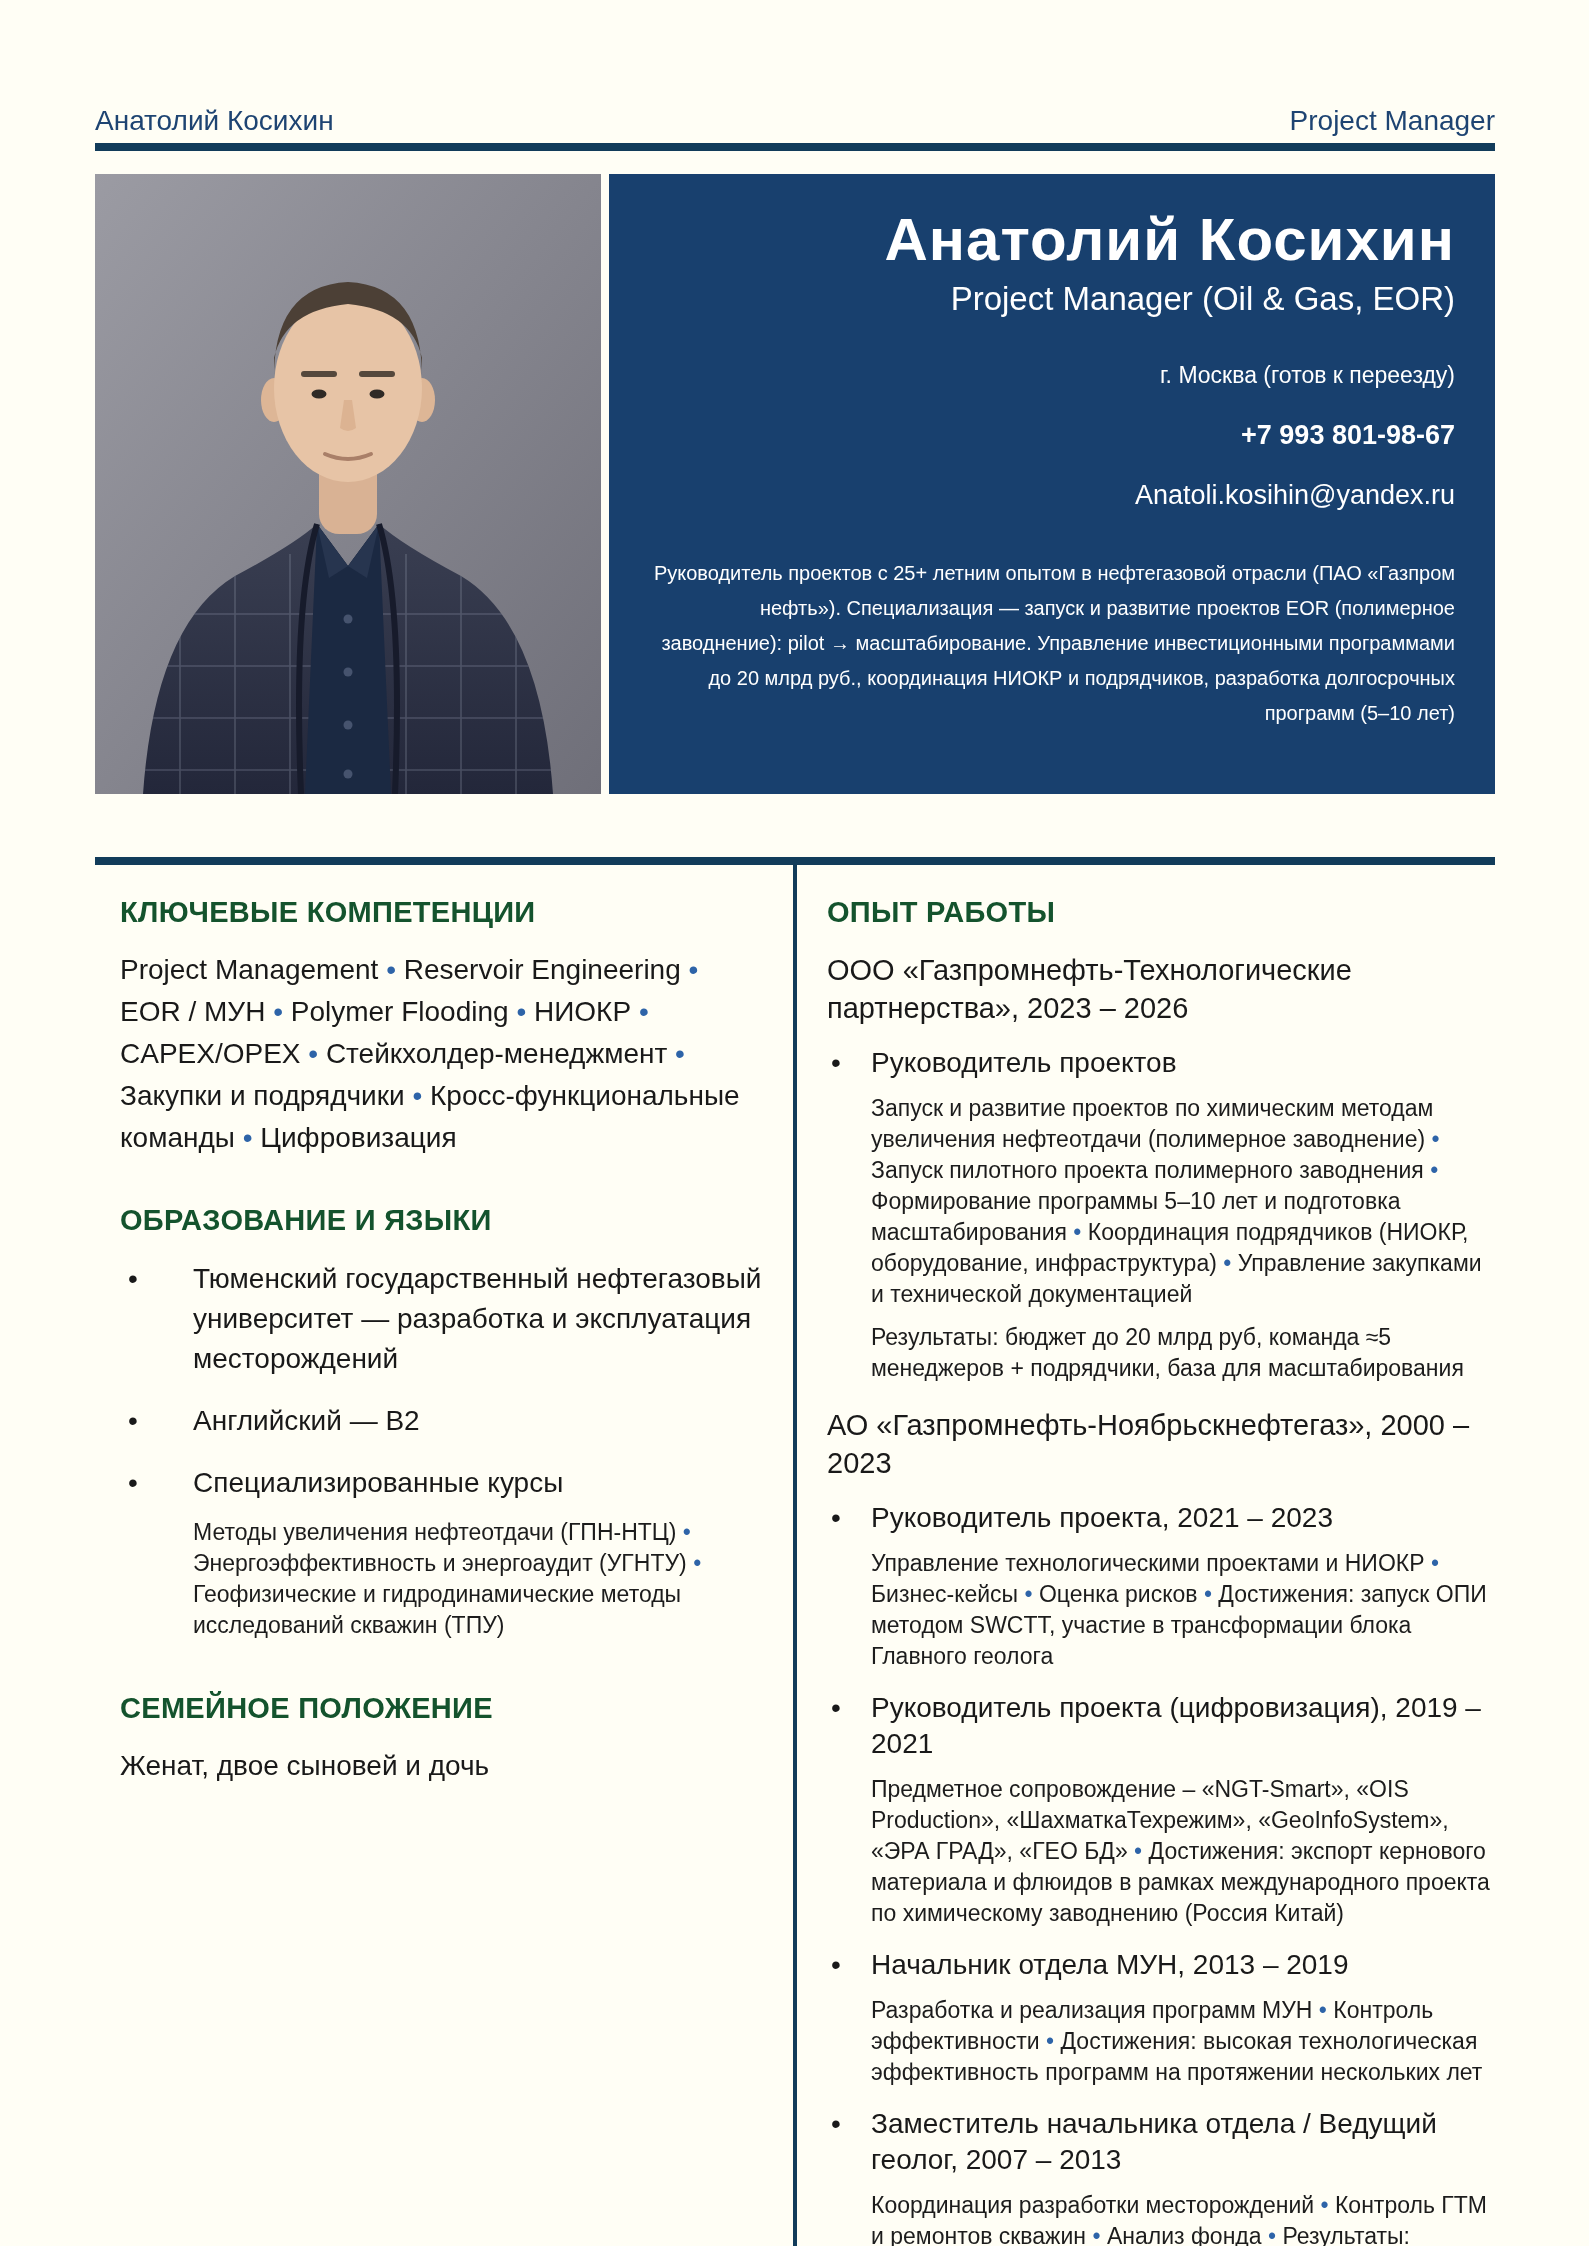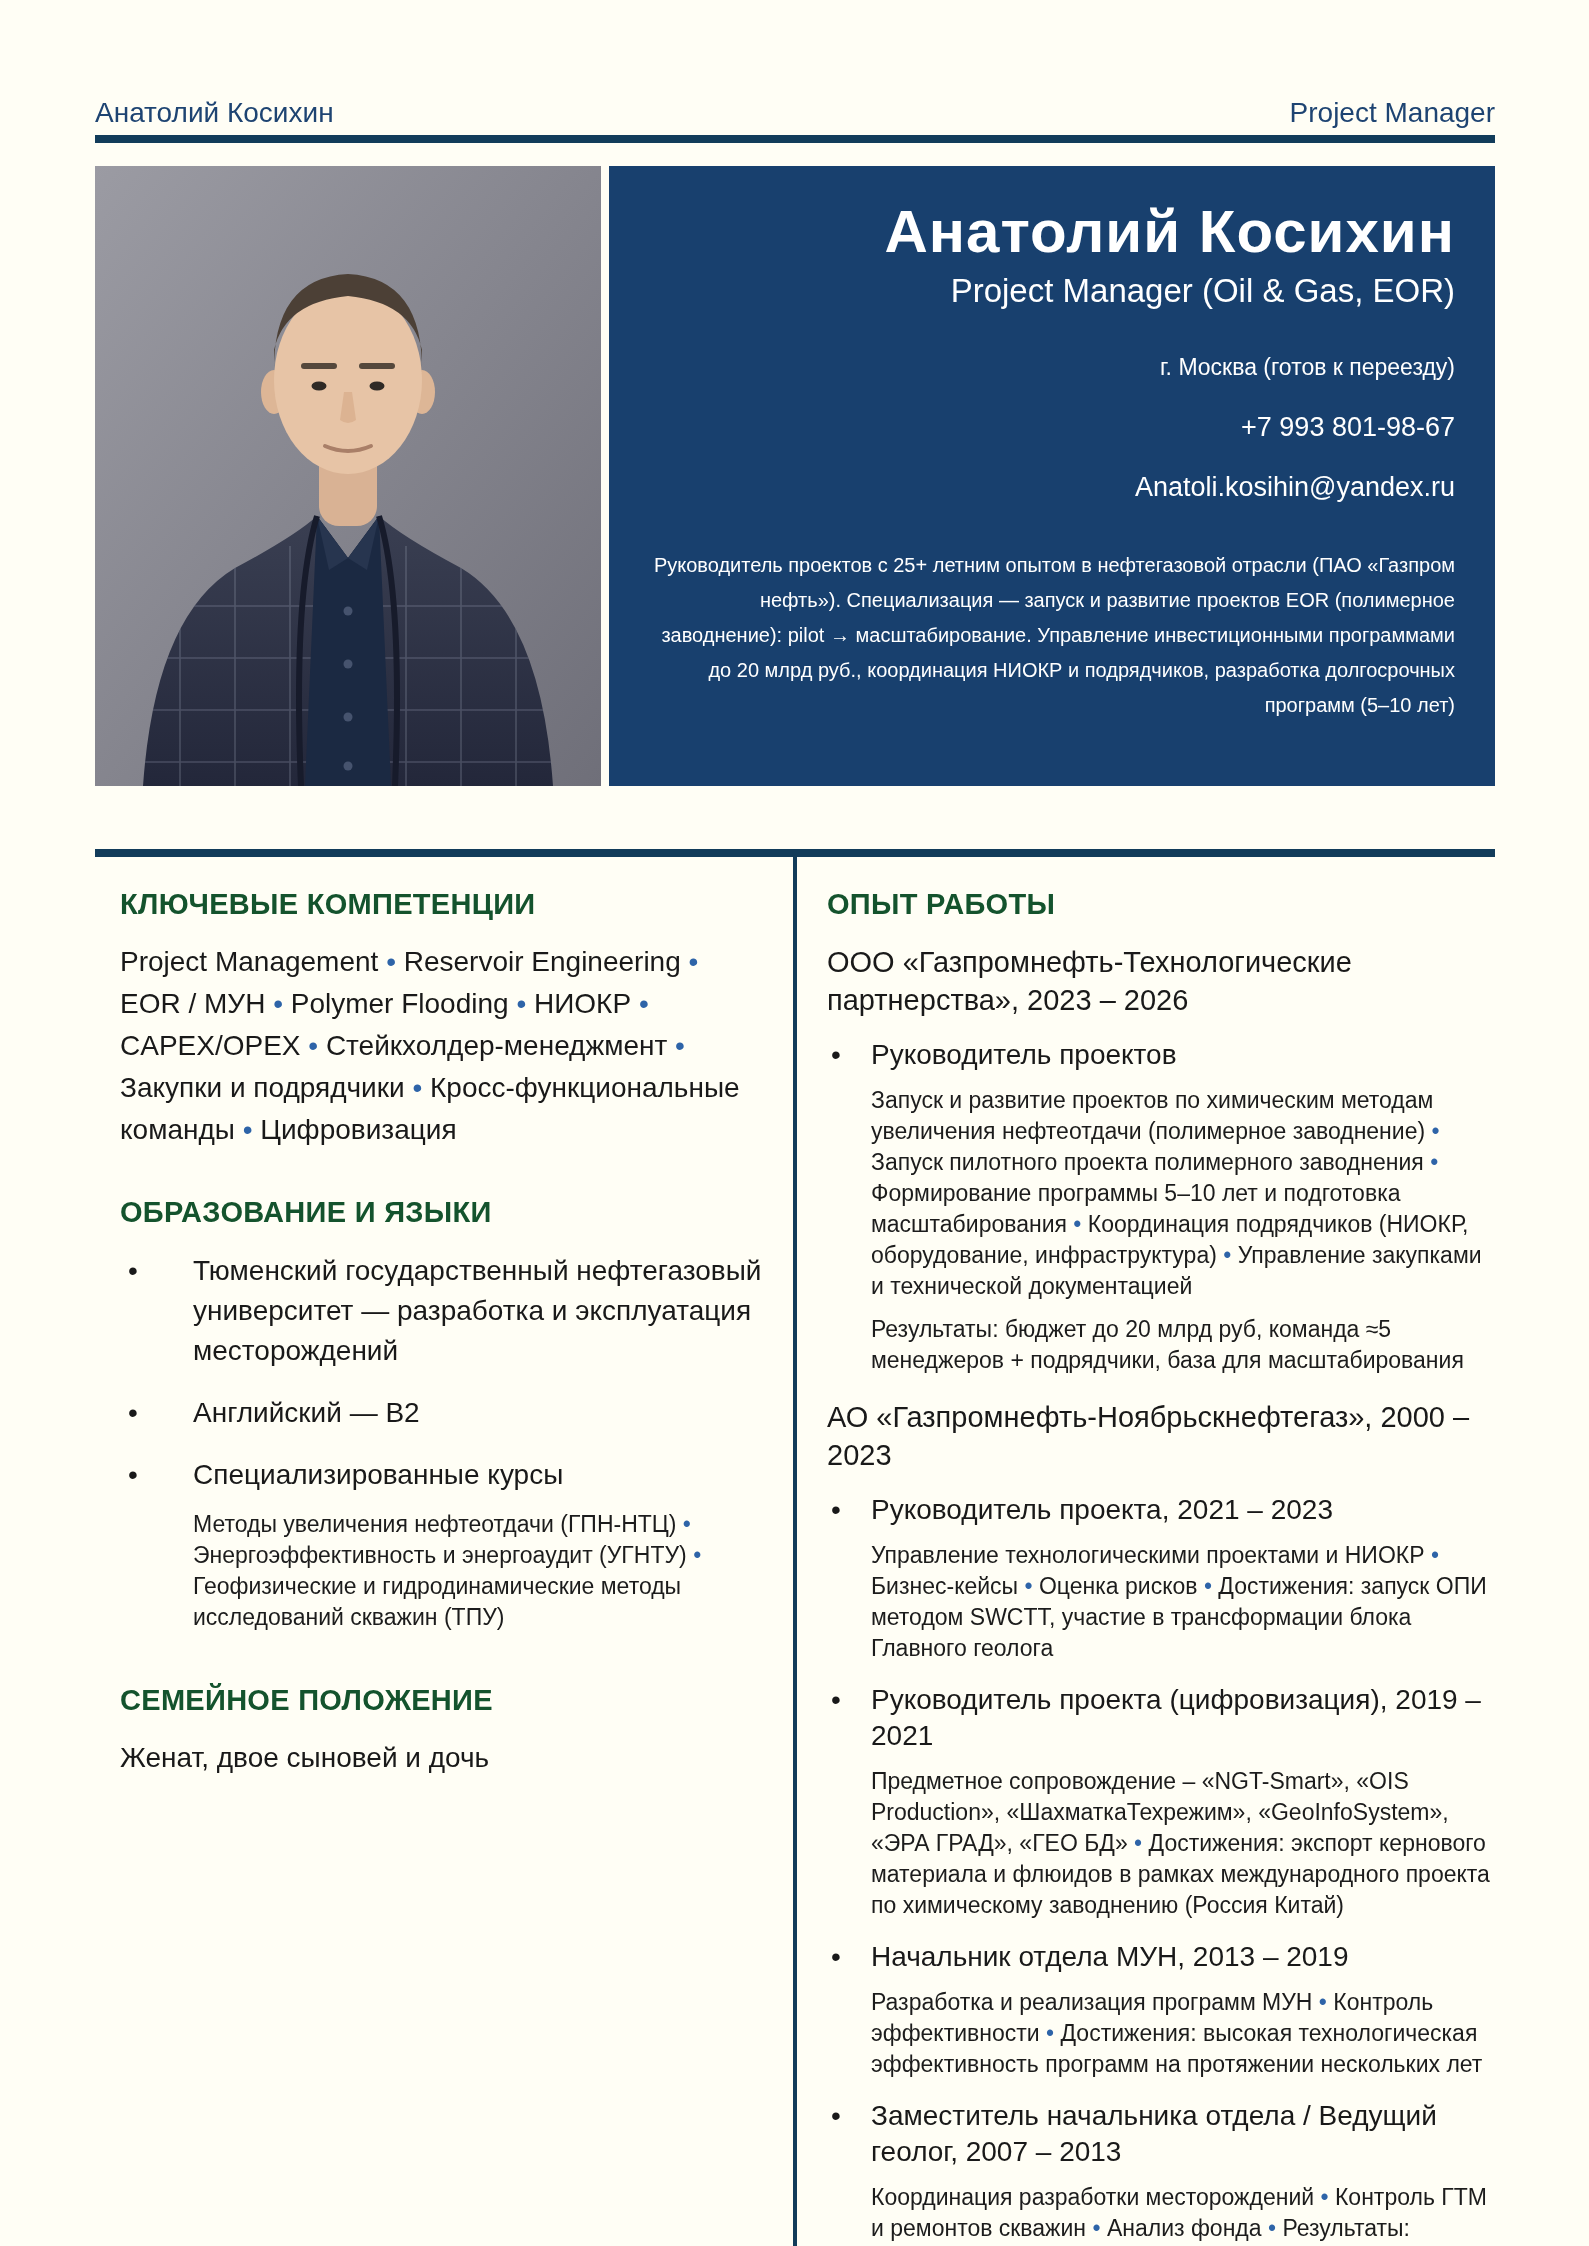--- a/index.html
+++ b/index.html
@@ -4,37 +4,37 @@
 <style>
   html,body{margin:0;padding:0;}
   body{
     width:1589px;height:2246px;
     background:#fffef5;
     font-family:"Liberation Sans","DejaVu Sans",sans-serif;
     color:#191919;
     -webkit-font-smoothing:antialiased;
   }
   .page{position:relative;width:1589px;height:2246px;box-sizing:border-box;
-        padding:0 94px 0 95px;overflow:hidden;}
+        padding:8px 94px 0 95px;overflow:hidden;}
 
   
   .topbar{display:flex;justify-content:space-between;align-items:flex-end;
           padding-top:97px;padding-bottom:6px;border-bottom:8px solid #123c5a;
           font-size:28px;color:#1e4472;}
 
   
   .hero{margin-top:23px;display:flex;gap:8px;height:620px;}
   .photo{width:506px;height:620px;flex:0 0 506px;overflow:hidden;}
   .photo svg{display:block;}
   .panel{flex:1;height:620px;box-sizing:border-box;background:#18406e;color:#ffffff;
          text-align:right;padding:34px 40px 0 36px;overflow:hidden;}
   .h-name{font-size:60px;font-weight:bold;line-height:64px;letter-spacing:1px;}
   .h-title{font-size:33px;line-height:42px;margin-top:6px;}
   .h-loc{font-size:23px;line-height:34px;margin-top:38px;}
-  .h-phone{font-size:27px;line-height:34px;margin-top:26px;font-weight:normal;}
+  .h-phone{font-size:27px;line-height:34px;margin-top:26px;font-weight:bold;}
   .h-email{font-size:27px;line-height:34px;margin-top:26px;}
   .h-summary{font-size:20px;line-height:35px;margin-top:44px;}
 
   
   .content{margin-top:63px;border-top:8px solid #123c5a;display:flex;
            align-items:stretch;min-height:1234px;}
   .col-left{width:698px;flex:0 0 698px;box-sizing:border-box;padding:30px 30px 0 25px;}
   .col-right{width:702px;flex:1;box-sizing:border-box;border-left:4px solid #123c5a;
              padding:30px 0 0 30px;}
 

